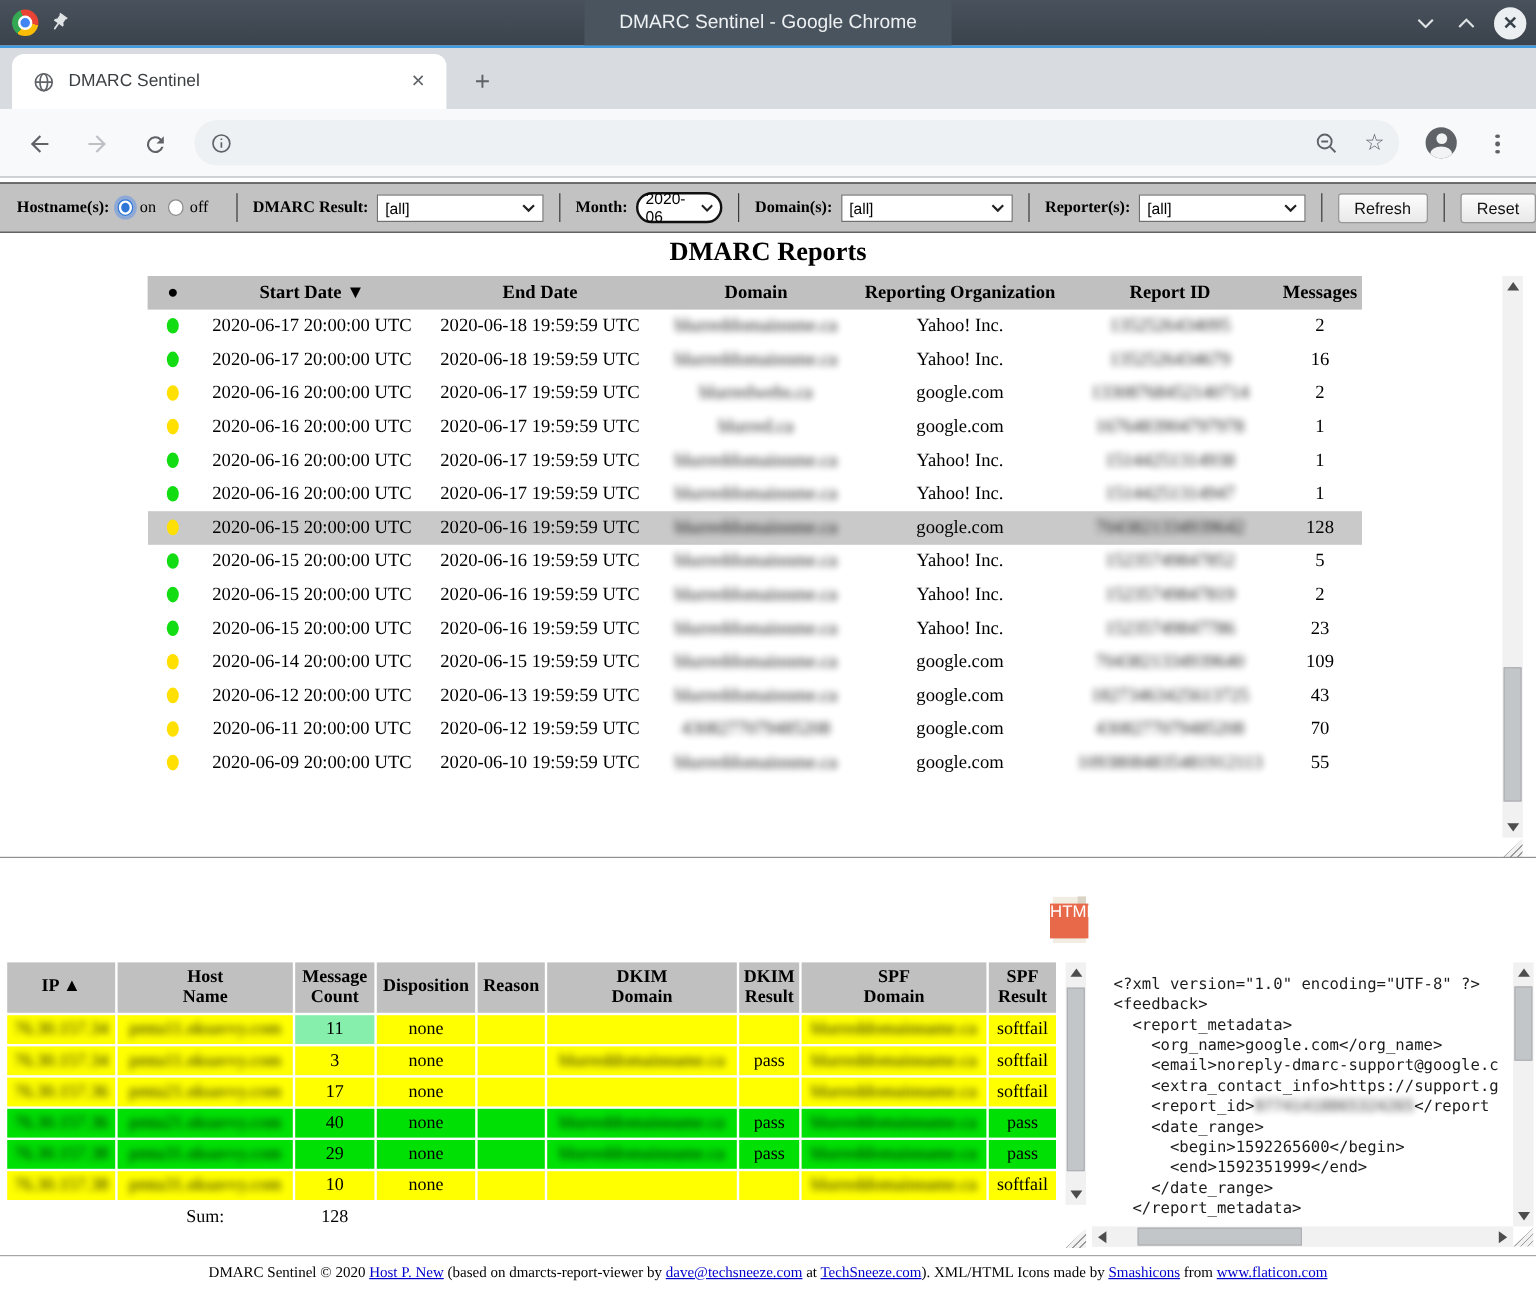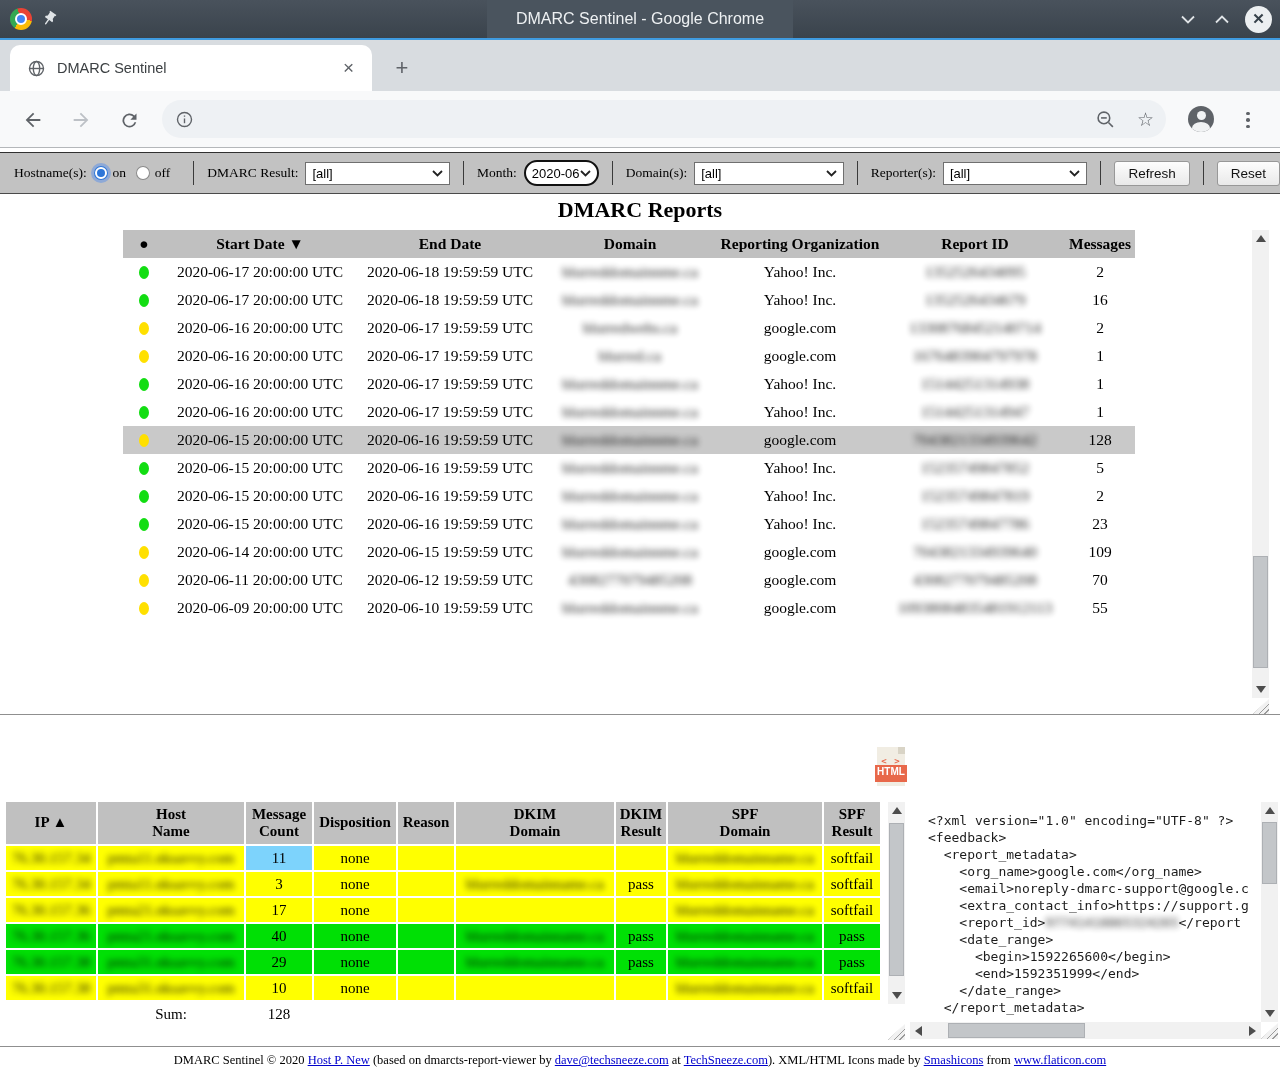--- a/index.html
+++ b/index.html
@@ -32,21 +32,21 @@
 .omni-right{position:absolute;right:12px;top:0;height:38px;display:flex;align-items:center;gap:22px}
 .star{font-family:"DejaVu Sans",sans-serif;font-size:19px;color:#5f6368;cursor:pointer}
 .avatar{position:absolute;left:1188px;top:106px;width:26px;height:26px;border-radius:50%;background:#5f6368;overflow:hidden;cursor:pointer}
 .avatar::before{content:"";position:absolute;top:5px;left:8.5px;width:9px;height:9px;border-radius:50%;background:#f1f3f4}
 .avatar::after{content:"";position:absolute;top:16px;left:4px;width:18px;height:12px;border-radius:50% 50% 0 0;background:#f1f3f4}
 .kebab{position:absolute;left:1244px;top:108px;width:8px;height:24px;display:flex;flex-direction:column;align-items:center;justify-content:center;gap:3px;cursor:pointer}
 .kebab span{width:3.5px;height:3.5px;border-radius:50%;background:#5f6368}
 
 
 .filterbar{position:absolute;top:152px;left:0;width:1280px;height:42px;background:#c2c2c2;border-top:1px solid #2f2f2f;border-bottom:1px solid #4a4a4a;display:flex;align-items:center;padding-left:14px;font-size:13.5px}
-.flabel{font-weight:normal;margin-right:7px;white-space:nowrap}
+.flabel{font-weight:bold;margin-right:7px;white-space:nowrap}
 .fsep{width:1px;height:24px;background:#3a3a3a;margin:0 13px}
 .radio{width:14px;height:14px;border-radius:50%;background:#fff;border:1px solid #8a8a8a;display:inline-block;vertical-align:-2px;cursor:pointer}
 .radio.checked{border:1px solid #2d76d8;position:relative;box-shadow:0 0 0 3px rgba(66,133,244,.4)}
 .radio.checked::after{content:"";position:absolute;inset:2px;background:#2d76d8;border-radius:50%}
 .rlabel{margin:0 10px 0 5px}
 .select{display:inline-flex;justify-content:space-between;align-items:center;background:#fff;border:1px solid #6f6f6f;height:23px;padding:0 6px 0 6px;font-family:"Liberation Sans",sans-serif;font-size:13px;cursor:pointer}
 .select.focused{border:2px solid #111;border-radius:13px;height:26px}
 .btn{font-family:"Liberation Sans",sans-serif;font-size:13.5px;background:linear-gradient(#fdfdfd,#e9e9e9);border:1px solid #989898;border-radius:3px;padding:4px 13px;color:#111;cursor:pointer}
 
 
@@ -73,21 +73,21 @@
 .grip{position:absolute;width:17px;height:16px;background:#f1f1f1;background-image:repeating-linear-gradient(135deg,transparent 0 3px,#9a9a9a 3px 4px);clip-path:polygon(100% 0,100% 100%,0 100%);cursor:nwse-resize}
 
 .divider{position:absolute;left:0;width:1280px;height:2px;border-top:1px solid #8f8f8f;border-bottom:1px solid #fff}
 
 
 .report-head{position:absolute;top:730px;left:0;width:1234px;text-align:center;font-weight:bold;font-size:15.5px;line-height:19px}
 .html-icon{position:absolute;left:877px;top:747px;width:28px;height:39px;cursor:pointer;display:block}
 .html-page{position:absolute;inset:0;background:#f1ede3;clip-path:polygon(0 0,78% 0,100% 16%,100% 100%,0 100%)}
 .html-fold{position:absolute;right:0;top:0;width:7px;height:7px;background:#d9d4c6}
 .html-code{position:absolute;top:9px;left:0;width:100%;text-align:center;color:#e8684a;font-family:"DejaVu Sans Mono",monospace;font-size:9px;font-weight:bold;letter-spacing:1px}
-.html-band{position:absolute;bottom:4px;left:-2px;right:-2px;height:17px;background:#e8684a;color:#fff;font-family:"Liberation Sans",sans-serif;font-size:10px;font-weight:bold;text-align:center;line-height:13px}
+.html-band{position:absolute;bottom:4px;left:-2px;right:-2px;height:29px;background:#e8684a;color:#fff;font-family:"Liberation Sans",sans-serif;font-size:14px;font-weight:normal;text-align:center;line-height:13px}
 
 .detail-wrap{position:absolute;left:4px;top:800px;width:878px;height:242px;overflow:hidden}
 .detail{border-collapse:separate;border-spacing:2px;table-layout:fixed;font-size:15px;width:878px}
 .detail th{background:#c0c0c0;font-weight:bold;text-align:center;height:42px;line-height:1.15;white-space:pre-line;padding:1px 2px}
 .detail td{height:24px;text-align:center;white-space:nowrap;overflow:hidden;padding:0 3px}
 .detail td.sum{background:#fff}
 
 
 .xml-panel{position:absolute;left:910px;top:802px;width:368px;height:237px;background:#fff;overflow:hidden}
 .xml-code{position:absolute;left:18px;top:10px;font-family:"DejaVu Sans Mono",monospace;font-size:13px;line-height:17px;color:#1c1c1c}
@@ -354,20 +354,29 @@
           <td><span class="dot yellow"></span></td>
           <td>2020-06-14 20:00:00 UTC</td>
           <td>2020-06-15 19:59:59 UTC</td>
           <td><span class="redact">blurreddomainnme.ca</span></td>
           <td>google.com</td>
           <td><span class="redact">7043821334939640</span></td>
           <td>109</td>
         </tr>
         <tr>
           <td><span class="dot yellow"></span></td>
+          <td>2020-06-12 20:00:00 UTC</td>
+          <td>2020-06-13 19:59:59 UTC</td>
+          <td><span class="redact">blurreddomainnme.ca</span></td>
+          <td>google.com</td>
+          <td><span class="redact">18273463425613725</span></td>
+          <td>43</td>
+        </tr>
+        <tr>
+          <td><span class="dot yellow"></span></td>
           <td>2020-06-11 20:00:00 UTC</td>
           <td>2020-06-12 19:59:59 UTC</td>
           <td><span class="redact">4308277079485208</span></td>
           <td>google.com</td>
           <td><span class="redact">4308277079485208</span></td>
           <td>70</td>
         </tr>
         <tr>
           <td><span class="dot yellow"></span></td>
           <td>2020-06-09 20:00:00 UTC</td>
@@ -430,21 +439,21 @@
           <th>SPF
 Domain</th>
           <th>SPF
 Result</th>
         </tr>
       </thead>
       <tbody>
           <tr>
             <td style="background:#ffff00"><span class="redact">76.30.157.34</span></td>
             <td style="background:#ffff00"><span class="redact">pmta11.nksavvy.com</span></td>
-            <td style="background:#7dd3fc">11</td>
+            <td style="background:#86efac">11</td>
             <td style="background:#ffff00">none</td>
             <td style="background:#ffff00"></td>
             <td style="background:#ffff00"></td>
             <td style="background:#ffff00"></td>
             <td style="background:#ffff00"><span class="redact">blurreddomainname.ca</span></td>
             <td style="background:#ffff00">softfail</td>
           </tr>
           <tr>
             <td style="background:#ffff00"><span class="redact">76.30.157.34</span></td>
             <td style="background:#ffff00"><span class="redact">pmta11.nksavvy.com</span></td>

